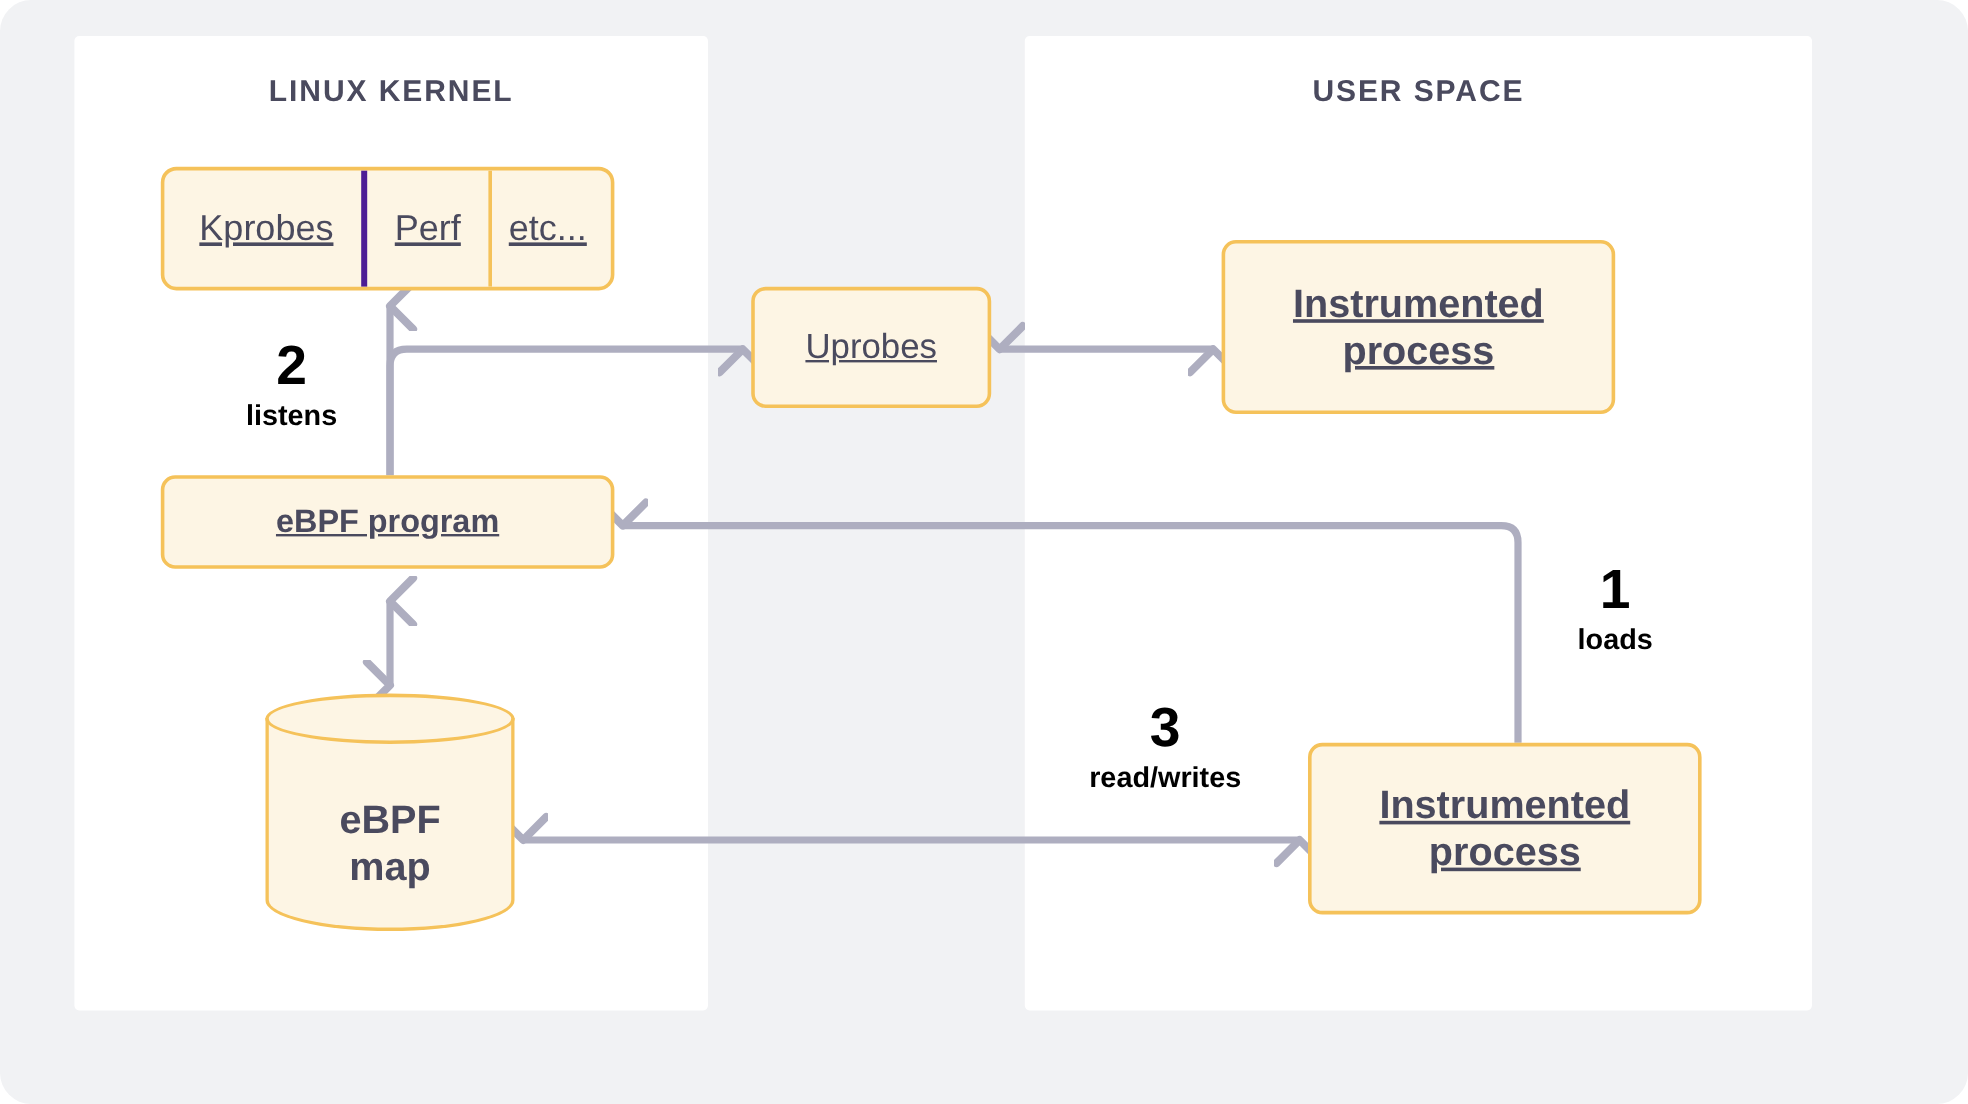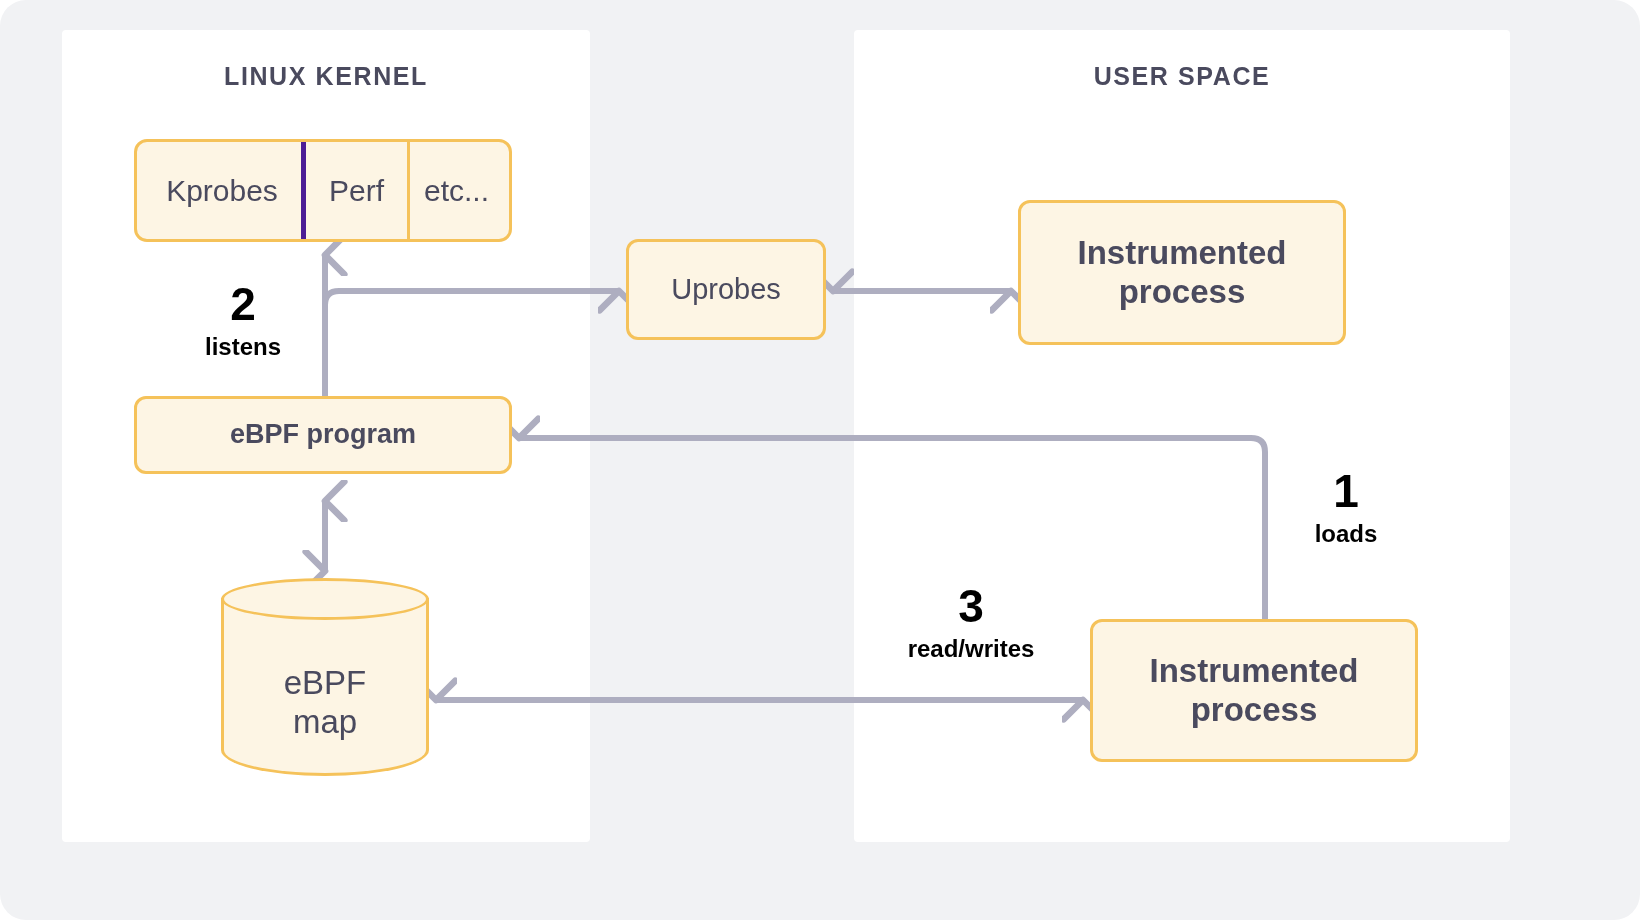--- a/index.html
+++ b/index.html
@@ -38,20 +38,21 @@
     position: absolute;
     background: #fdf5e4;
     border: 3px solid #f5c25a;
     border-radius: 12px;
     display: flex;
     align-items: center;
     justify-content: center;
     text-align: center;
     color: #4a4a5e;
     line-height: 1.18;
+    text-decoration: underline;
   }
   #probe-bar {
     left: 134px; top: 139px; width: 378px; height: 103px;
     padding: 0; border-radius: 13px; overflow: hidden;
     display: flex;
   }
   #probe-bar .seg {
     flex: 0 0 auto;
     height: 100%;
     display: flex; align-items: center; justify-content: center;
@@ -98,21 +99,21 @@
     left: 0; top: 0; width: 100%; height: 42px;
     background: #fdf5e4;
     border: 3px solid #f5c25a;
     border-radius: 50%;
   }
   #node-ebpf-map .cyl-label {
     position: absolute;
     left: 0; top: 52px; width: 100%; height: 146px;
     display: flex; align-items: center; justify-content: center;
     text-align: center;
-    font-size: 33px; font-weight: normal; color: #4a4a5e;
+    font-size: 33px; font-weight: bold; color: #4a4a5e;
     line-height: 1.18;
     white-space: pre-line;
   }
   
   .step {
     position: absolute;
     text-align: center;
     color: #000000;
   }
   .step .num  { font-size: 46px; font-weight: bold; line-height: 1; }

